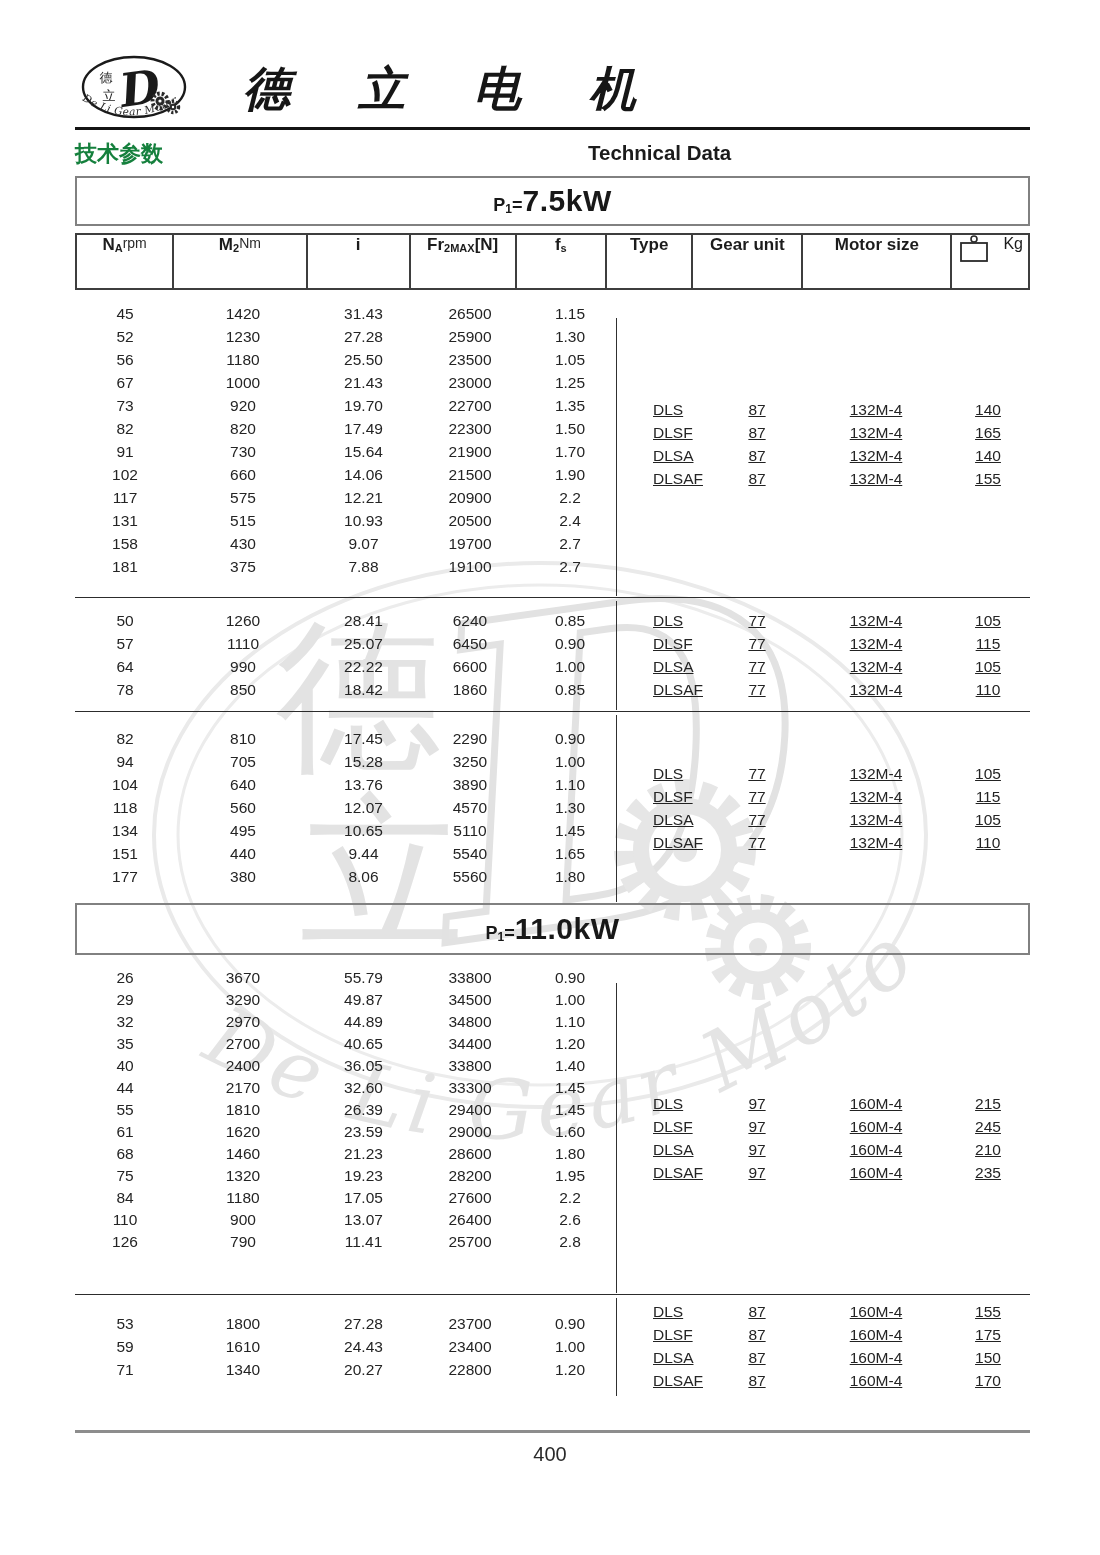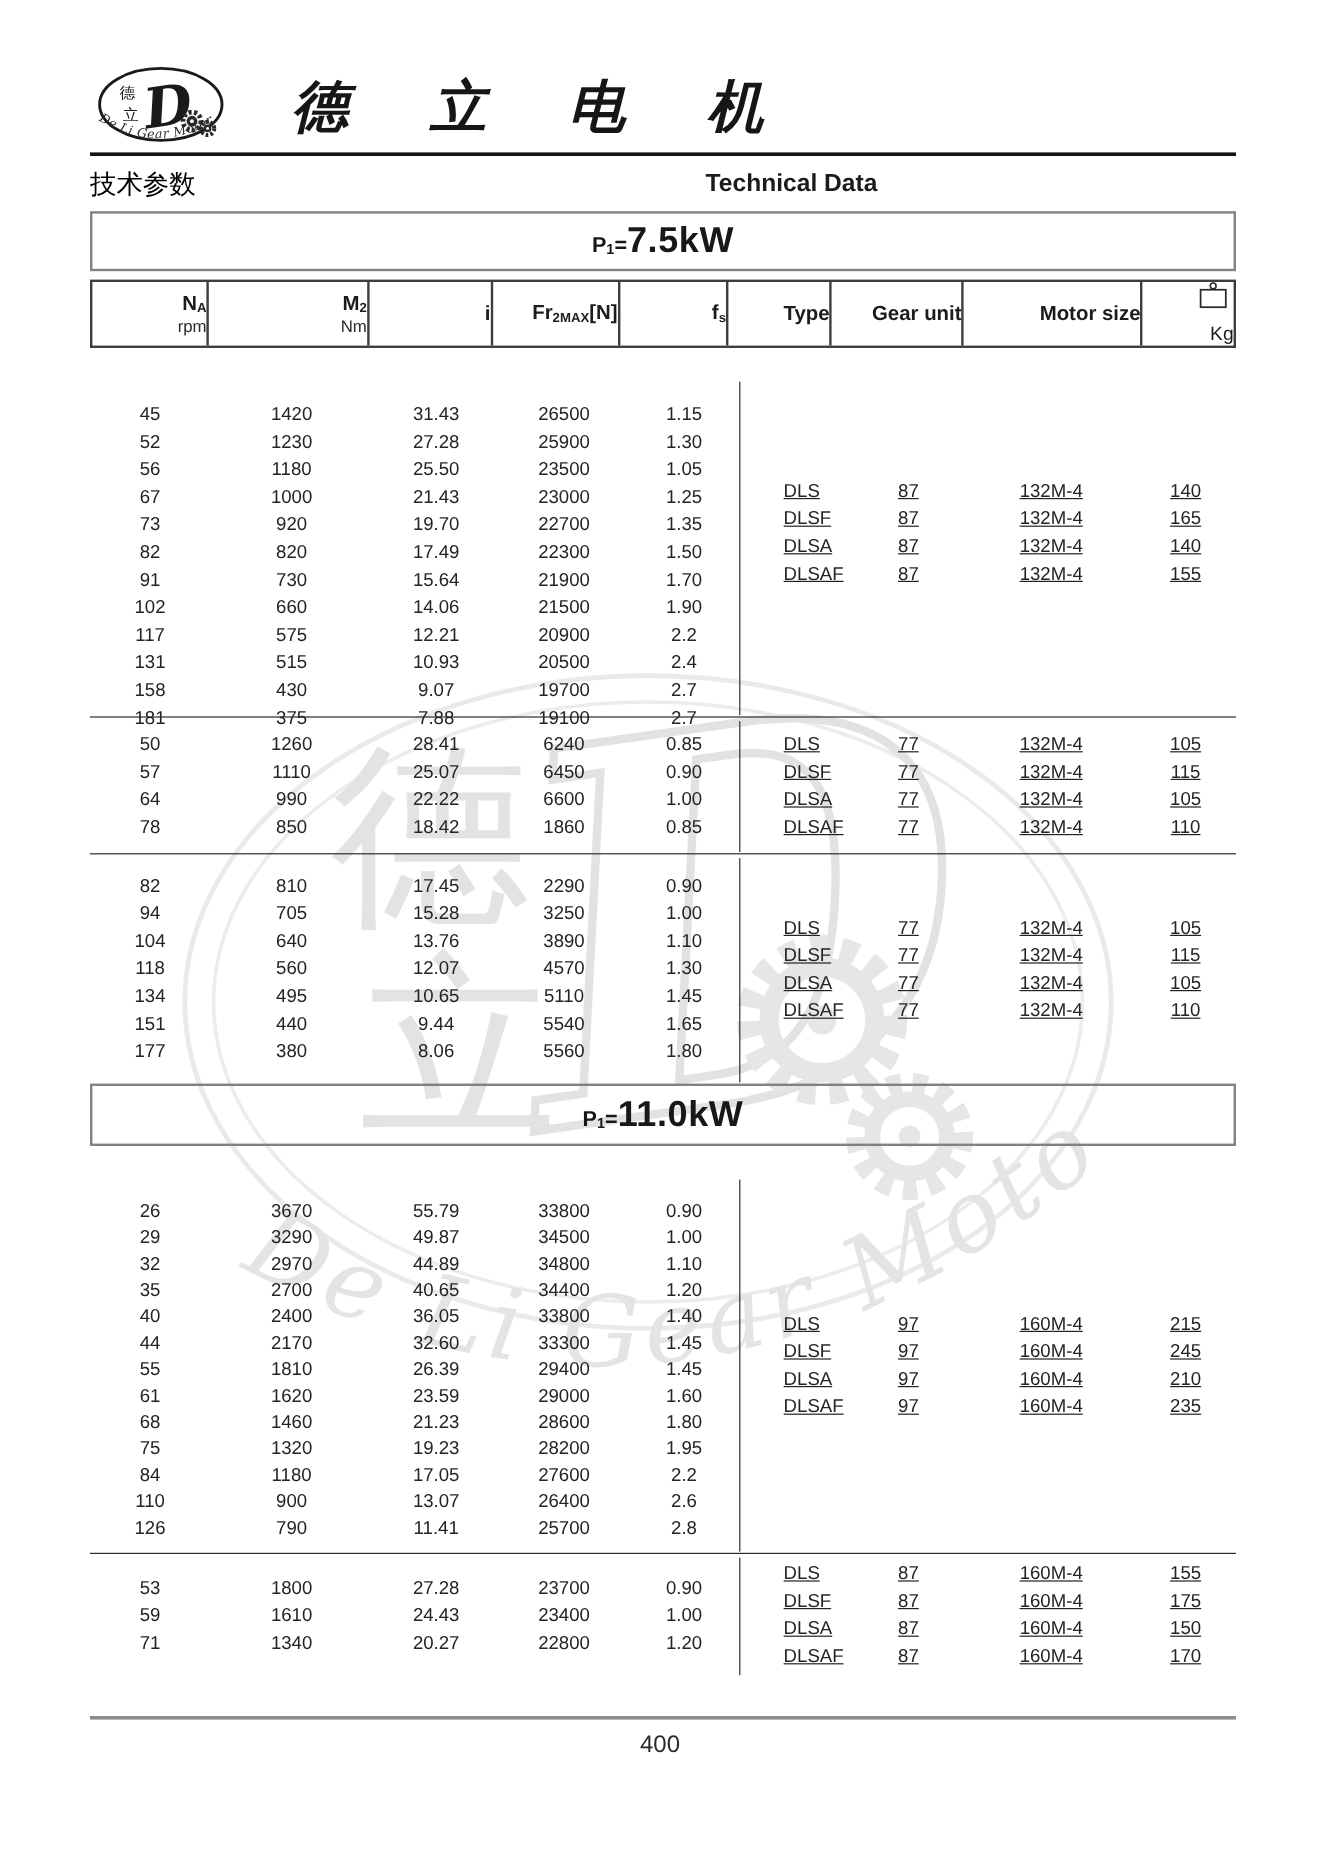--- a/index.html
+++ b/index.html
@@ -12,43 +12,43 @@
   
   .watermark { position:absolute; left:130px; top:535px; width:840px; height:760px; z-index:0; pointer-events:none; }
   
   .logo { position:absolute; left:76px; top:54px; width:124px; height:76px; z-index:2; }
   .brand {
     position:absolute; left:243px; top:58px; z-index:2;
     font-family:"DejaVu Serif", serif; font-weight:bold; font-style:italic;
     font-size:47px; letter-spacing:26px; color:#161616; white-space:nowrap;
   }
   .top-rule { position:absolute; left:75px; top:127px; width:955px; height:2.5px; background:#141414; z-index:2; }
-  .title-cn { position:absolute; left:75px; top:139px; font-size:22px; font-weight:normal; color:#000000; z-index:2; }
+  .title-cn { position:absolute; left:75px; top:139px; font-size:22px; font-weight:bold; color:#15803d; z-index:2; }
   .title-en { position:absolute; left:588px; top:141px; font-size:20.5px; font-weight:bold; color:#1b1b1b; z-index:2; }
   
   .main-col { position:absolute; left:75px; top:176px; width:955px; z-index:1; }
   .pbox {
     width:955px; border:2px solid #818181; background:transparent;
     display:flex; align-items:center; justify-content:center;
   }
   .pbox.first { height:50px; }
   .pbox.second { height:52px; margin-top:0; }
   .plabel { font-weight:bold; color:#181818; white-space:nowrap; }
   .plabel .pp { font-size:18px; }
   .plabel .ps { font-size:12px; position:relative; bottom:-2px; }
   .plabel .pe { font-size:18px; }
   .plabel .pv { font-size:30px; letter-spacing:0.5px; }
   
   .theader {
     margin-top:7px; width:955px; height:57px; border:2px solid #3e3e3e;
     display:flex; align-items:stretch;
   }
   .hcell {
-    border-right:2px solid #3e3e3e; display:flex; flex-direction:column;
-    align-items:flex-end; justify-content:center; line-height:1.15; color:#1c1c1c;
+    border-right:2px solid #3e3e3e; display:flex; flex-direction:row;
+    align-items:flex-start; justify-content:center; line-height:1.15; color:#1c1c1c;
   }
   .hcell:last-child { border-right:none; }
   .hc1{width:99px}.hc2{width:136px}.hc3{width:105px}.hc4{width:108px}.hc5{width:92px}
   .hc6{width:88px}.hc7{width:112px}.hc8{width:152px}.hc9{width:77px}
   .hmain { font-size:17px; font-weight:bold; }
   .hsub  { font-size:11px; font-weight:bold; position:relative; bottom:-2px; }
   .hunit { font-size:14px; color:#2a2a2a; }
   .kgcell { gap:12px; }
   .weight-icon { display:block; }
   .kglabel { font-size:16px; color:#1c1c1c; }
@@ -57,21 +57,21 @@
   .group::after {
     content:""; position:absolute; left:540.5px; top:3px; bottom:1px;
     width:1.5px; background:#303030;
   }
   .group.sep { border-bottom:1.6px solid #2c2c2c; }
   .s0g0 { height:308px; } .s0g1 { height:114px; } .s0g2 { height:191px; }
   .s1g0 { height:340px; } .s1g1 { height:102px; }
   .s0g0::after, .s1g0::after { top:28px; }
   .g-left  { width:541px; display:flex; flex-direction:column; justify-content:center; }
   .g-right { width:414px; display:flex; flex-direction:column; justify-content:center;text-decoration:underline; }
-  .s0g0 .g-left, .s1g0 .g-left { justify-content:flex-start; padding-top:44px; }
+  .s0g0 .g-left, .s1g0 .g-left { justify-content:flex-start; padding-top:12px; }
   .s1g0 .g-right { padding-top:26px; }
   .drow, .trow { display:flex; height:23px; line-height:23px; flex:0 0 auto; }
   .s1g0 .drow { height:22px; line-height:22px; }
   .drow span { display:block; text-align:center; font-size:15.5px; color:#242424; }
   .drow span:nth-child(1){width:100px}
   .drow span:nth-child(2){width:136px}
   .drow span:nth-child(3){width:105px}
   .drow span:nth-child(4){width:108px}
   .drow span:nth-child(5){width:92px}
   .trow span { display:block; text-align:center; font-size:15.5px; color:#242424; }

